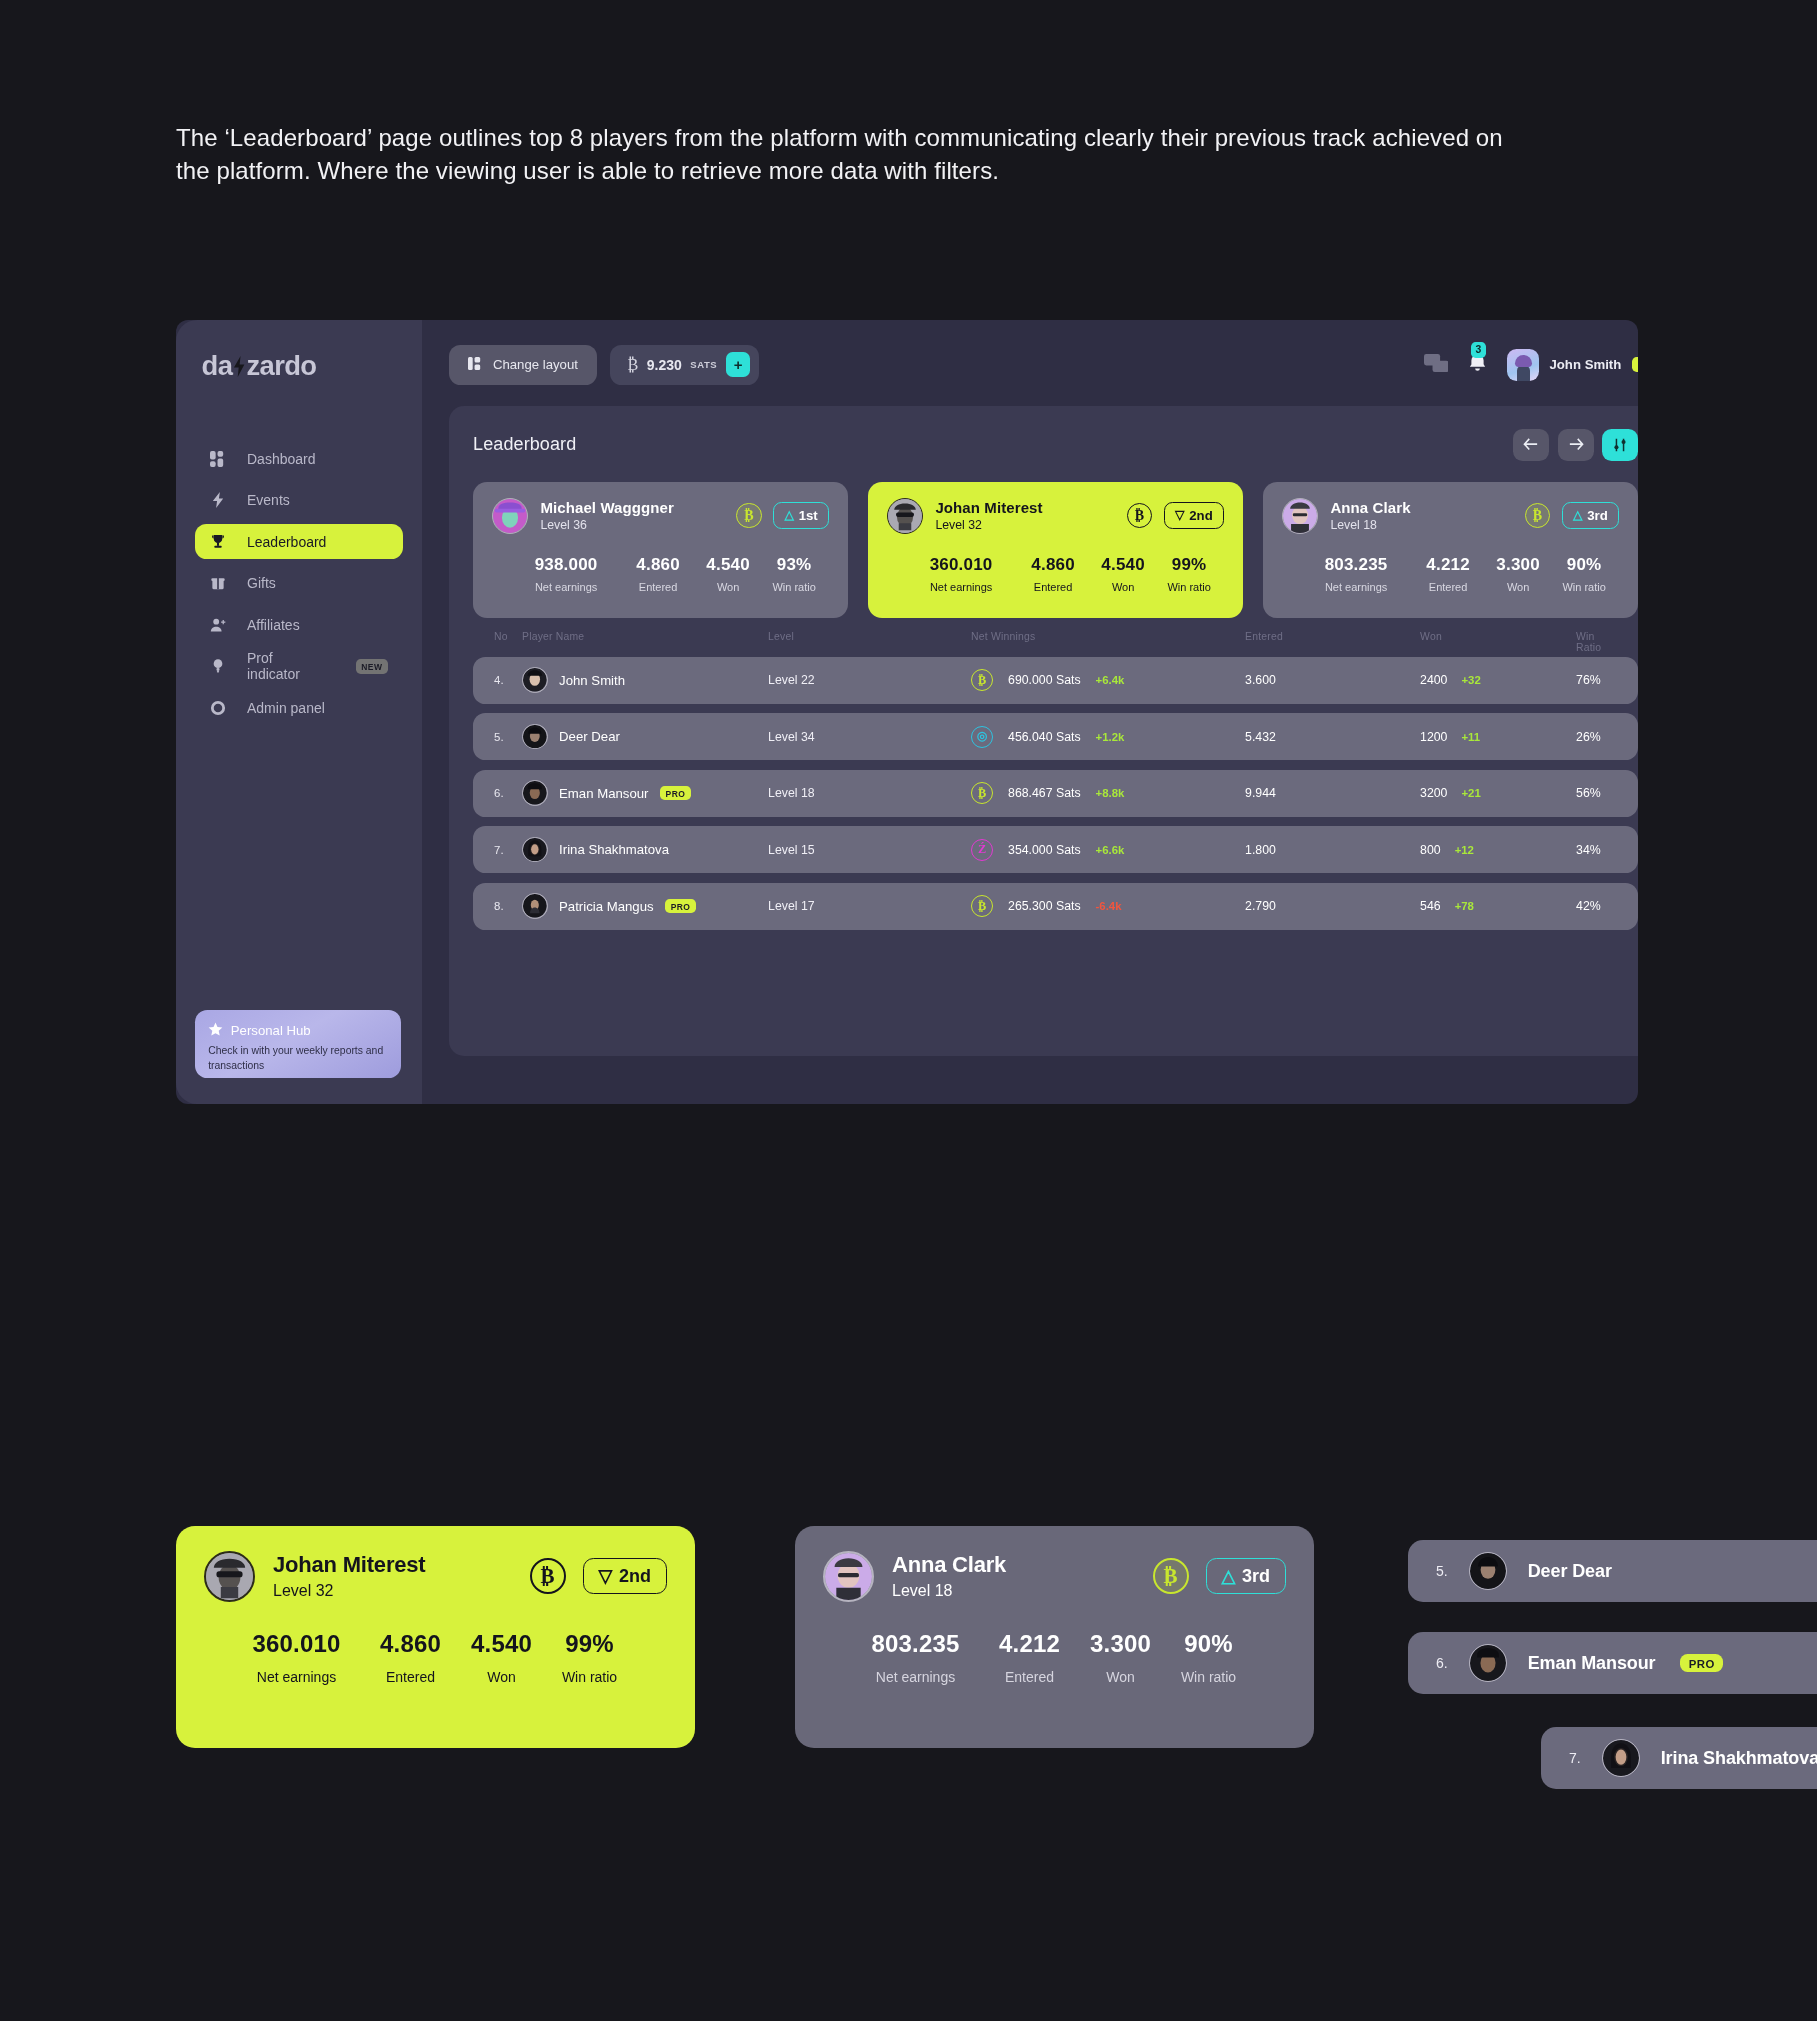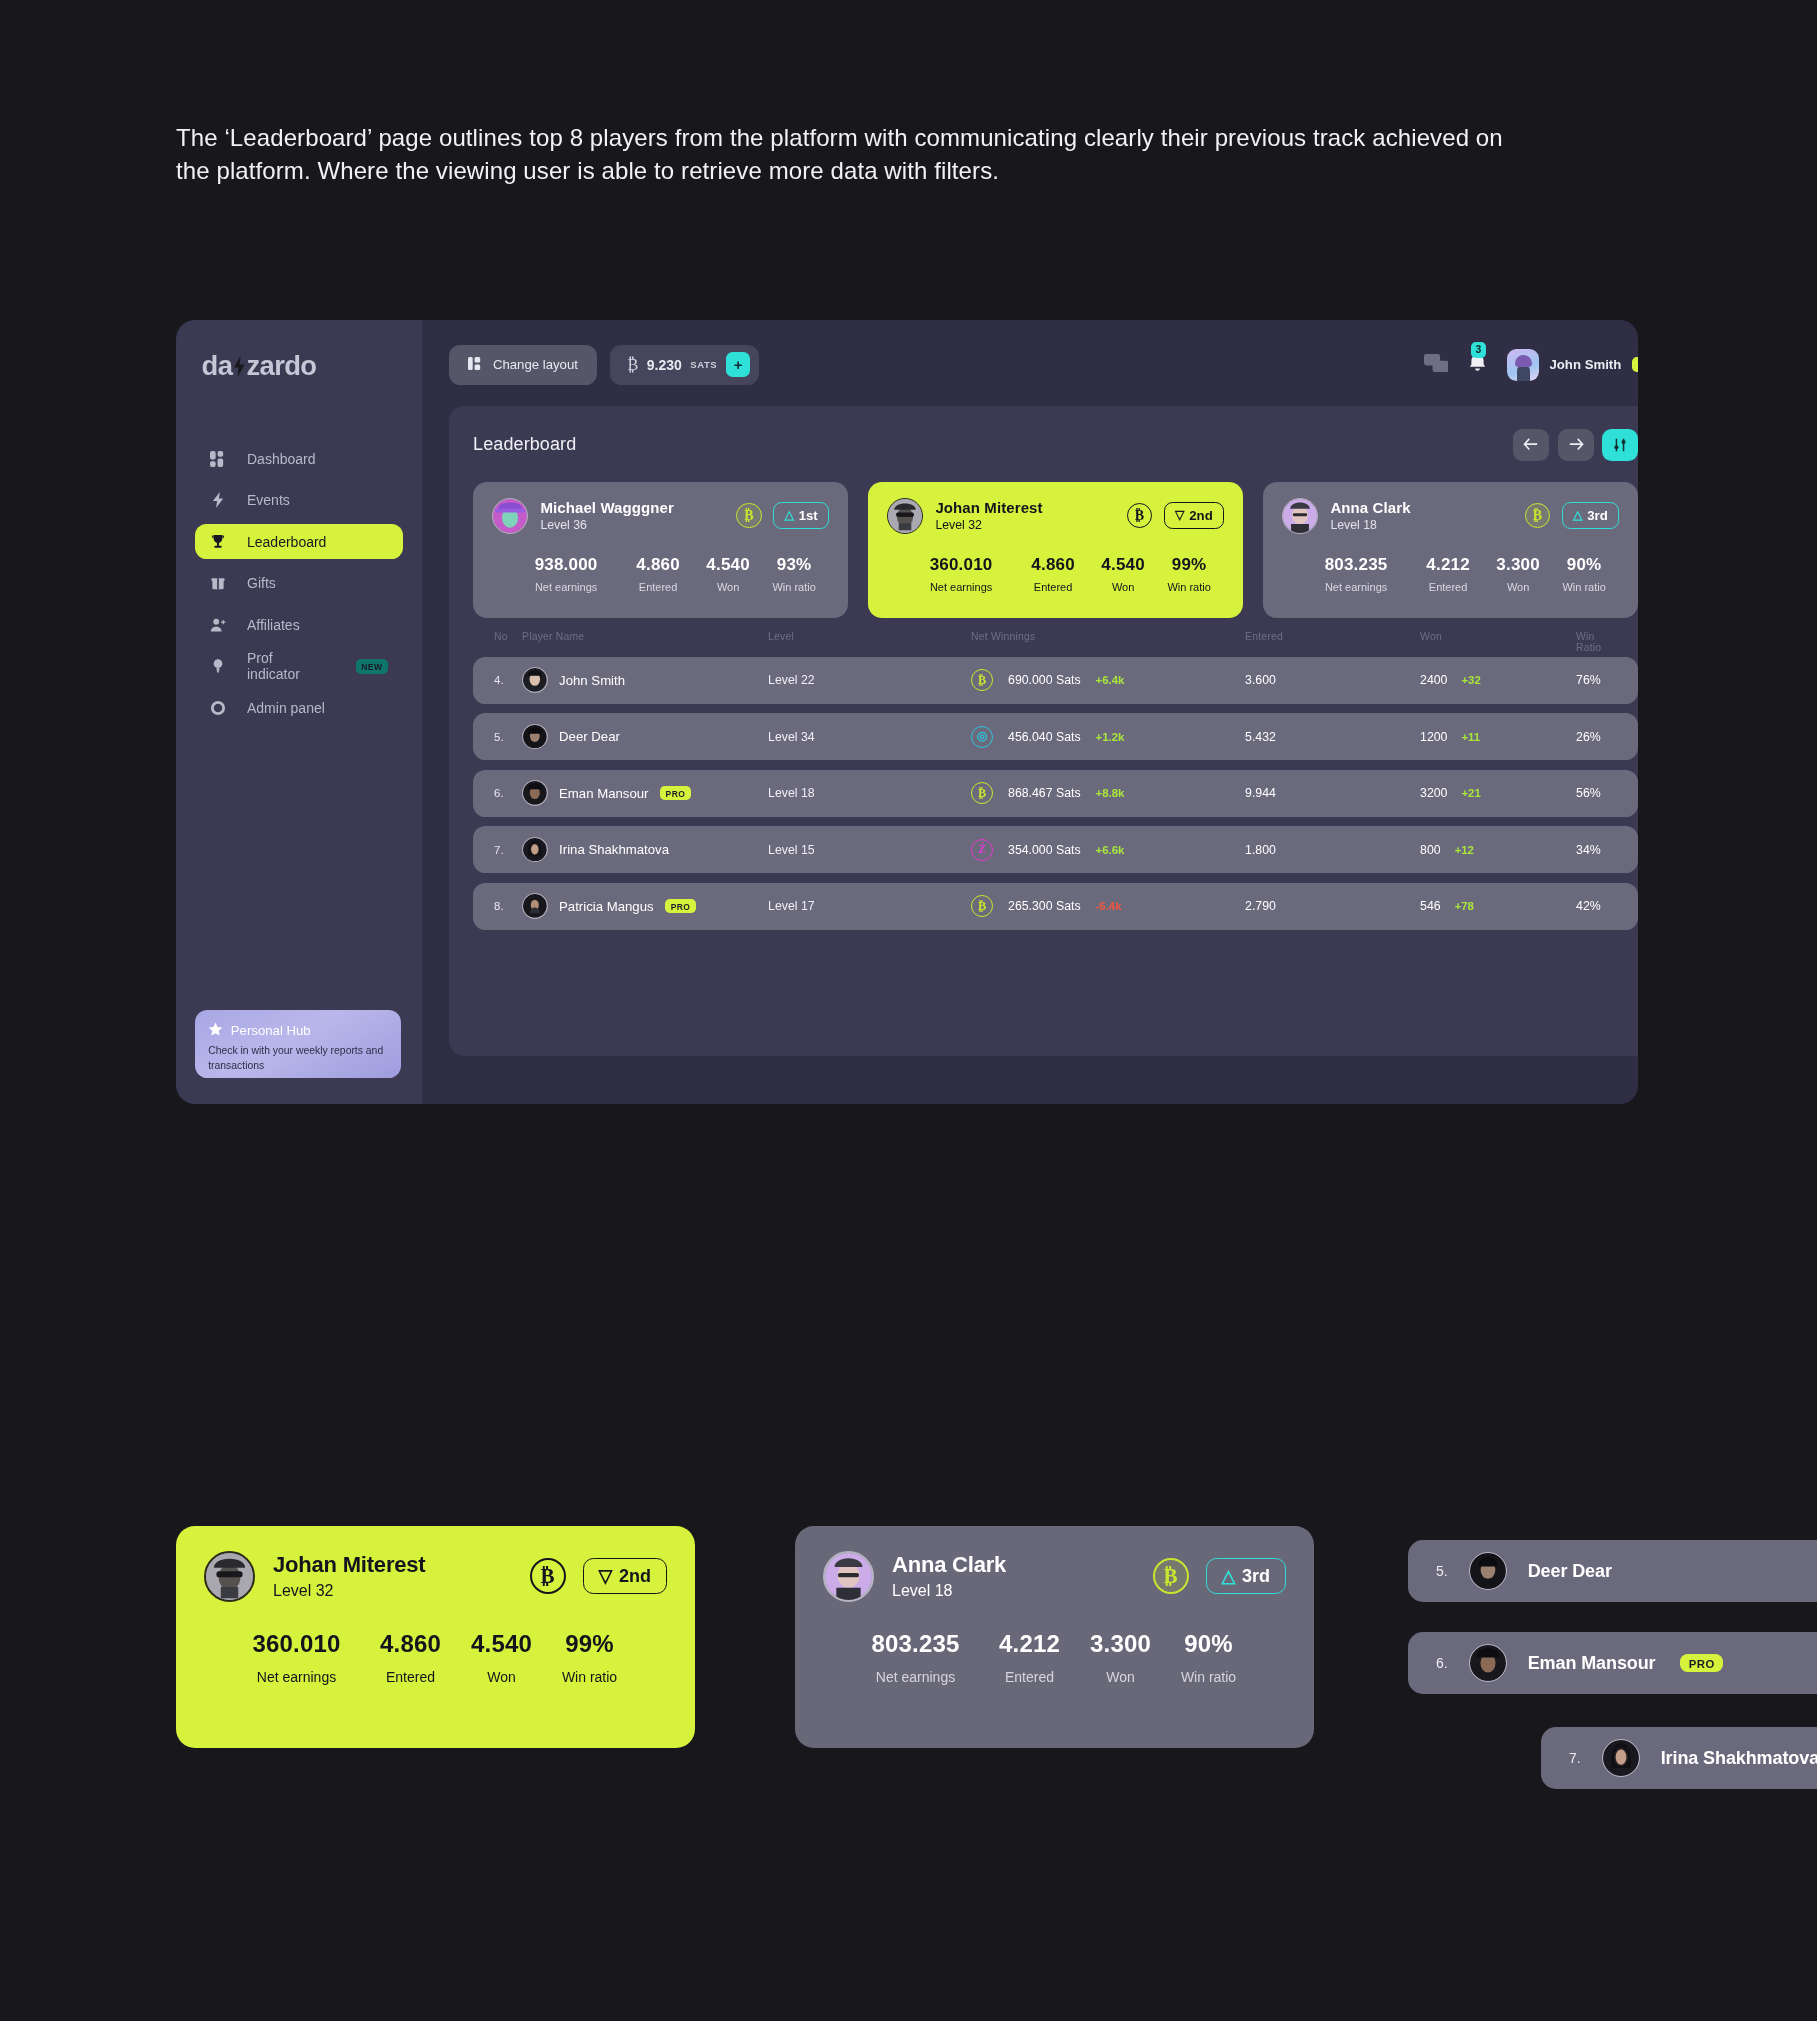--- a/index.html
+++ b/index.html
@@ -22,21 +22,21 @@
   }
   #annot-1 { left: 176px; top: 121px; width: 1344px; }
   #annot-2 { left: 176px; top: 1353px; width: 606px; }
 
   
   .app-window {
     position: absolute;
     left: 176px; top: 320px;
     width: 1462px; height: 784px;
     background: #2f2e44;
-    border-radius: 18px;
+    border-radius: 12px;
     display: flex;
     overflow: hidden;
   }
 
   
   .sidebar {
     width: 246px;
     background: #3b3a52;
     border-radius: 21px 0 0 21px;
     position: relative;
@@ -68,21 +68,21 @@
     border-radius: 11.4px;
     color: #b9b8c9;
     font-size: 14px;
     margin-bottom: 6.6px;
     cursor: pointer;
   }
   .nav-item.active { background: #d7f23c; color: #191924; font-weight: 500; }
   .nav-ico { width: 16px; height: 16px; display:inline-flex; align-items:center; justify-content:center; flex: 0 0 16px;}
   .nav-ico svg { display:block; }
   .badge-new {
-    background: #0f766e; color: #1b1b26;
+    background: #737373; color: #1b1b26;
     font-size: 8.5px; font-weight: 700;
     padding: 2.8px 5.7px 1.9px; border-radius: 4.7px;
     letter-spacing: 0.4px;
     margin-left: 5.7px;
   }
   .hub {
     position: absolute;
     left: 19px; bottom: 26.5px;
     width: 206px; height: 68px;
     border-radius: 12.3px;

